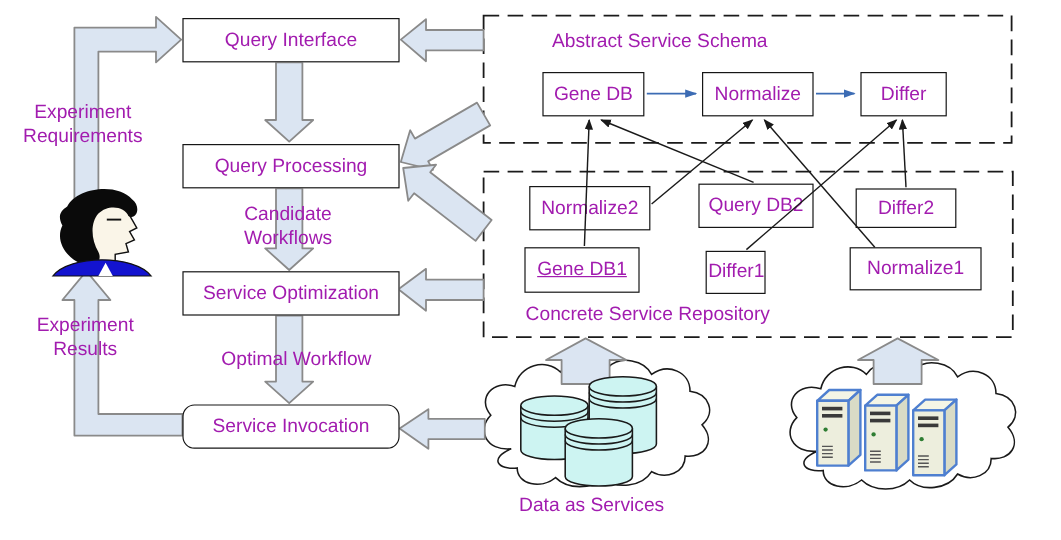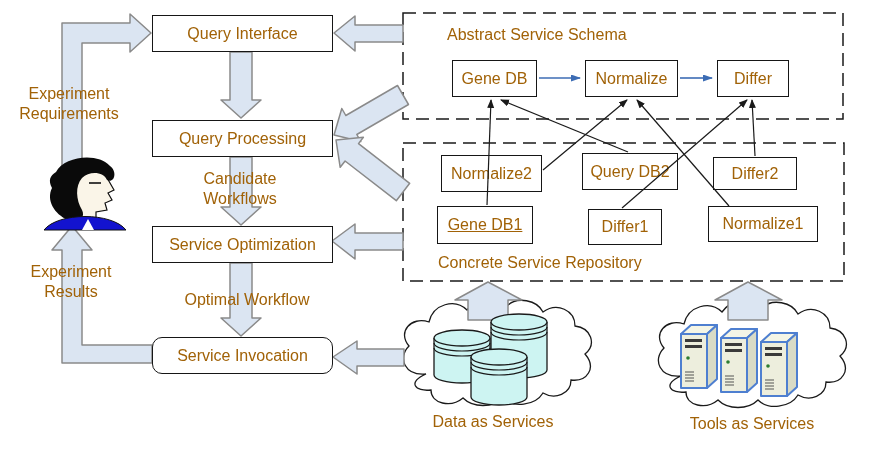--- a/index.html
+++ b/index.html
@@ -1,17 +1,17 @@
 <!DOCTYPE html>
 <html><head>
 <meta charset="utf-8">
 <style>
   html,body{margin:0;padding:0;background:#fff;}
   #canvas{position:relative;width:884px;height:450px;background:#fff;overflow:hidden;
-          font-family:"Liberation Sans",sans-serif;color:#a16207;}
+          font-family:"Liberation Sans",sans-serif;color:#a21caf;}
   svg.layer{position:absolute;left:0;top:0;width:884px;height:450px;pointer-events:none;}
   #bg{z-index:1;} #fg{z-index:3;}
   .box{position:absolute;z-index:2;background:#fff;border:1.6px solid #161616;
        display:flex;align-items:center;justify-content:center;
        font-size:16px;white-space:nowrap;box-sizing:border-box;}
   .lbl{position:absolute;z-index:2;font-size:16px;line-height:1.25;text-align:center;}
   .lbl.left{text-align:left;}
   polygon.block{stroke:#8a8a8a;stroke-width:1.5;stroke-linejoin:round;}
   .thin{stroke:#1a1a1a;stroke-width:1.2;fill:none;}
   .blue{stroke-width:1.6;fill:none;}
@@ -123,21 +123,21 @@
   <div class="box" style="left:152px;top:337px;width:181px;height:37px;border-radius:10px;">
       <span>Service Invocation</span>
     </div>
 
   <div class="lbl" style="left:180px;top:169px;width:120px;">Candidate Workflows</div>
   <div class="lbl" style="left:167px;top:290px;width:160px;">Optimal Workflow</div>
 
   <div class="lbl" style="left:2px;top:262px;width:138px;">Experiment Results</div>
   <div class="lbl" style="left:0px;top:84px;width:138px;">Experiment Requirements</div>
 
-  <div class="lbl left" style="left:447px;top:25px;width:240px;">Abstract Service Schema</div>
+  <div class="lbl left" style="left:460px;top:25px;width:240px;">Abstract Service Schema</div>
   <div class="box" style="left:452px;top:60px;width:85px;height:37px;">
       <span>Gene DB</span>
     </div>
   <div class="box" style="left:585px;top:60px;width:93px;height:37px;">
       <span>Normalize</span>
     </div>
   <div class="box" style="left:717px;top:60px;width:72px;height:37px;">
       <span>Differ</span>
     </div>
 
@@ -146,30 +146,29 @@
     </div>
   <div class="box" style="left:582px;top:153px;width:96px;height:37px;">
       <span>Query DB2</span>
     </div>
   <div class="box" style="left:713px;top:157px;width:84px;height:33px;">
       <span>Differ2</span>
     </div>
   <div class="box" style="left:437px;top:206px;width:96px;height:38px;text-decoration:underline;">
       <span>Gene DB1</span>
     </div>
-  <div class="box" style="left:588px;top:209px;width:74px;height:36px;">
+  <div class="box" style="left:588px;top:209px;width:50px;height:36px;justify-content:flex-end;">
       <span>Differ1</span>
     </div>
   <div class="box" style="left:708px;top:206px;width:110px;height:36px;">
       <span>Normalize1</span>
     </div>
   <div class="lbl left" style="left:438px;top:253px;width:260px;">Concrete Service Repository</div>
 
   <div class="lbl" style="left:408px;top:412px;width:170px;">Data as Services</div>
-  <div class="lbl" style="left:667px;top:414px;width:170px;">Tools as Services</div>
 
   <svg id="fg" class="layer" viewBox="0 0 884 450">
     <defs>
       <marker id="ah" markerWidth="9" markerHeight="8" refX="8" refY="3.5" orient="auto" markerUnits="userSpaceOnUse">
         <path d="M0,0 L9,3.5 L0,7 Z" fill="#1a1a1a"></path>
       </marker>
       <marker id="ahb" markerWidth="10" markerHeight="8" refX="9" refY="3.5" orient="auto" markerUnits="userSpaceOnUse">
         <path d="M0,0 L10,3.5 L0,7 Z" fill="#3c6cb4"></path>
       </marker>
     </defs>

